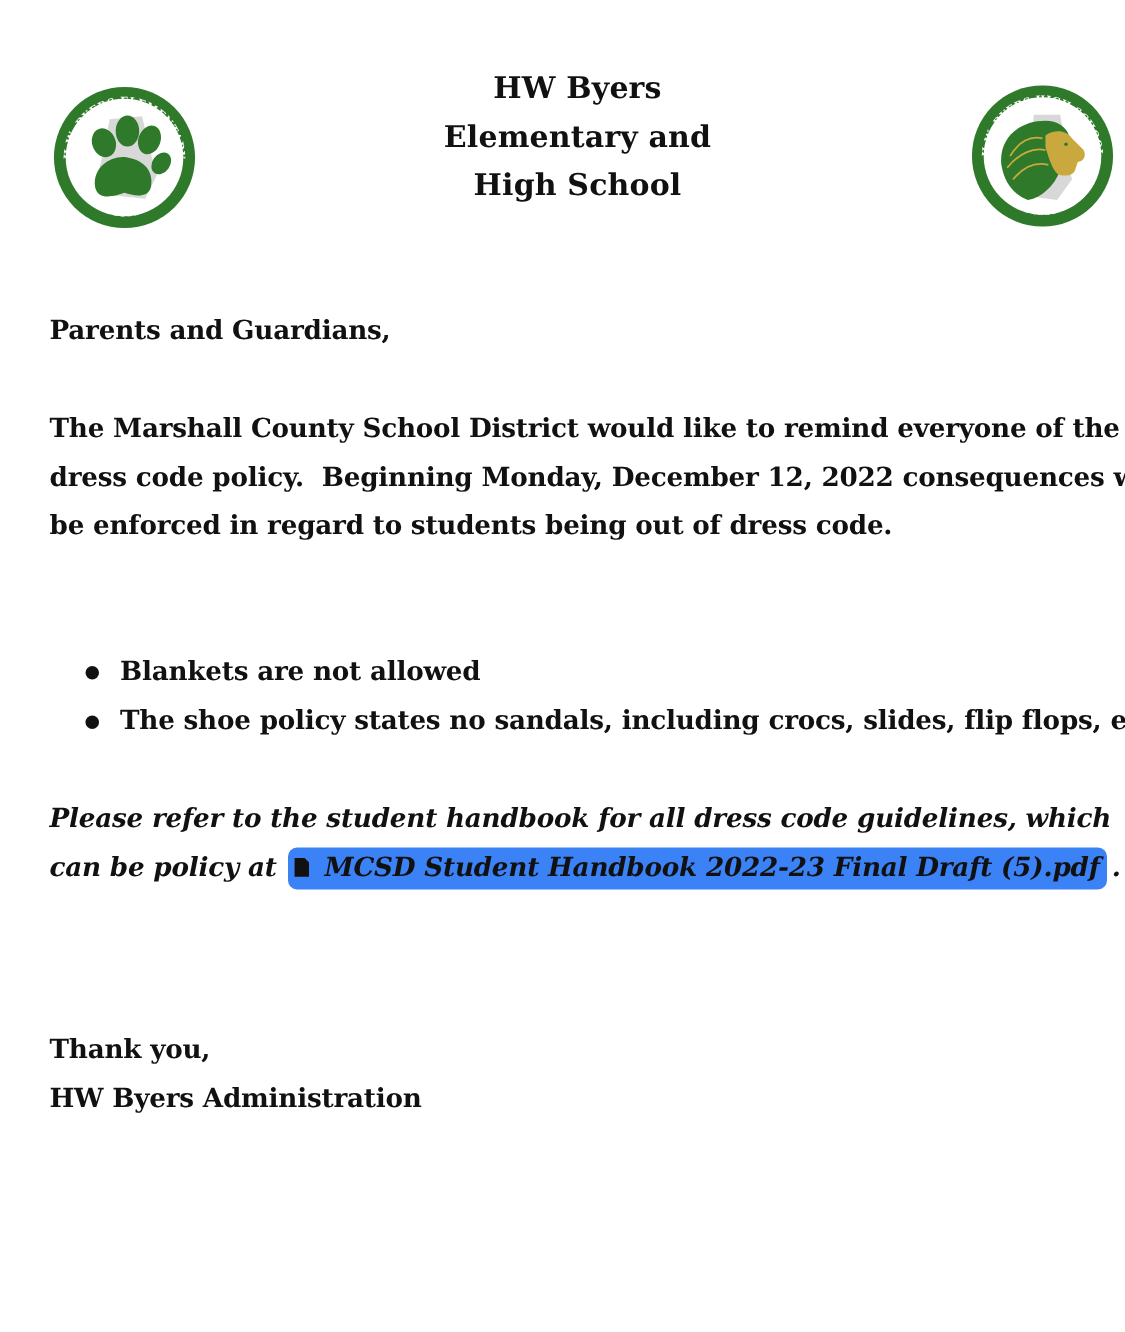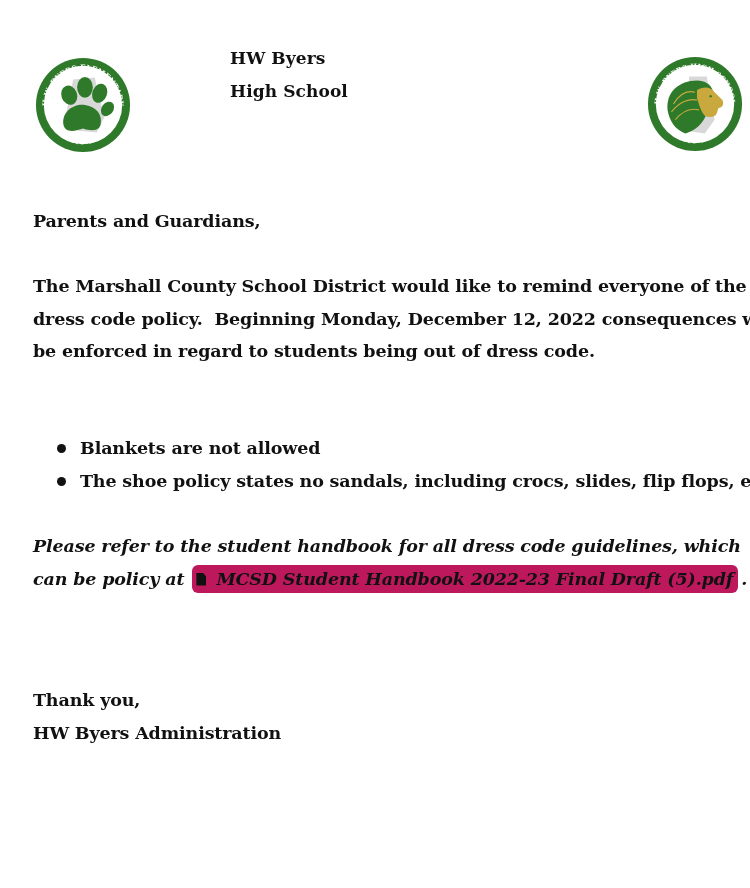--- a/index.html
+++ b/index.html
@@ -29,22 +29,22 @@
       position: absolute;
       width: 98px; height: 98px;
     }
     .logo-left { left: 34px; top: 56px; }
     .logo-right { left: 646px; top: 55px; }
     .logo svg { width: 100%; height: 100%; display: block; }
     .school-name {
       position: absolute;
       left: 230px; top: 42px;
       width: 310px;
-      text-align: left;
-      font-size: 17px;
+      text-align: center;
+      font-size: 20px;
       line-height: 32.5px;
       font-weight: bold;
       letter-spacing: 0.1px;
     }
     .school-name div { white-space: nowrap; }
     .body-text {
       position: absolute;
       left: 33px;
       font-size: 17.5px;
       line-height: 32.5px;
@@ -73,21 +73,21 @@
     .bullet-dot {
       position: absolute;
       left: 0; top: 12px;
       width: 9px; height: 9px;
       border-radius: 50%;
       background: #111;
     }
     .para3 { top: 530px; font-style: italic; }
     .file-chip {
       display: inline-block;
-      background: #be185d;
+      background: #3b82f6;
       border-radius: 6px;
       padding: 0 5px 0 4px;
       line-height: 28px;
       margin-left: 2px;
     }
     .file-icon {
       display: inline-block;
       position: relative;
       width: 10px; height: 13px;
       background: #111;
@@ -123,20 +123,21 @@
           <textPath href="#arcTopL" startOffset="50%" text-anchor="middle">H.W. BYERS ELEMENTARY</textPath>
         </text>
         <text font-family="DejaVu Serif, serif" font-size="7" font-weight="bold" fill="#ffffff">
           <textPath href="#arcBotL" startOffset="50%" text-anchor="middle">MCSD</textPath>
         </text>
       </svg>
     </div>
 
     <div class="school-name">
       <div>HW Byers</div>
+      <div>Elementary and</div>
       <div>High School</div>
     </div>
 
     <div class="logo logo-right">
       <svg viewBox="0 0 100 100">
         <defs>
           <path id="arcTopR" d="M 14 50 A 36 36 0 0 1 86 50"></path>
           <path id="arcBotR" d="M 30 84 A 36 36 0 0 0 70 84"></path>
         </defs>
         <circle cx="50" cy="50" r="48" fill="#2f7a2a"></circle>

